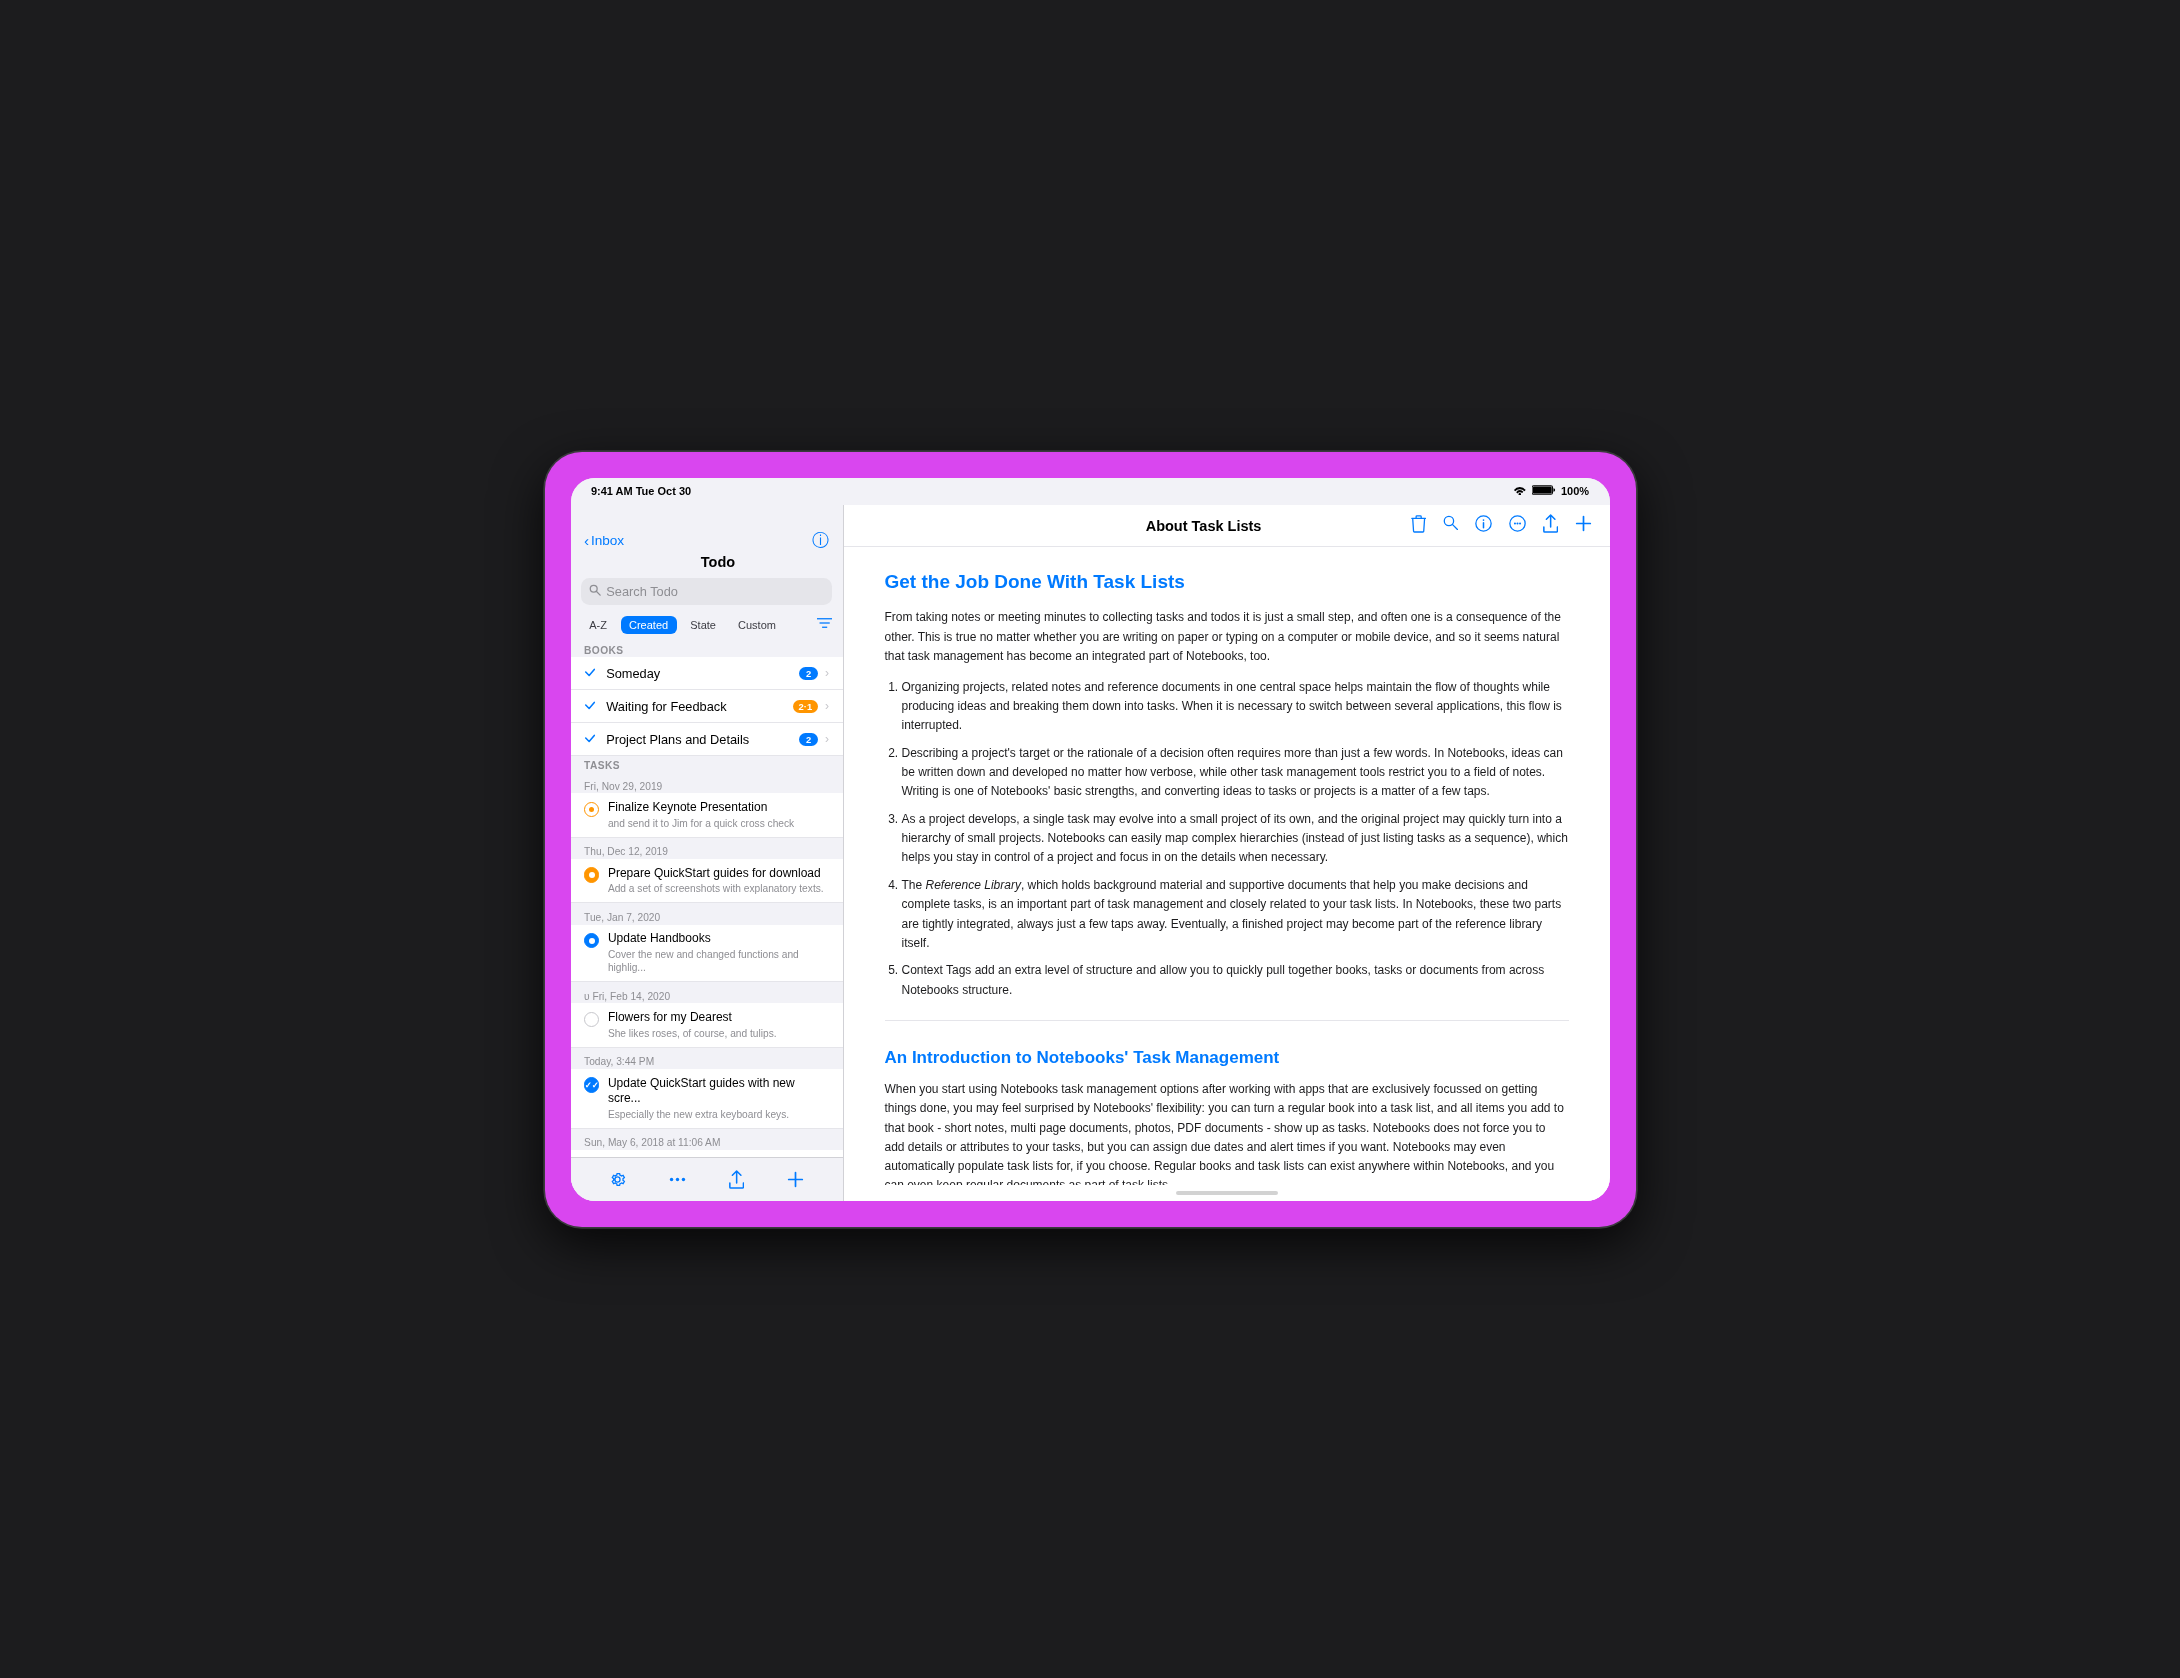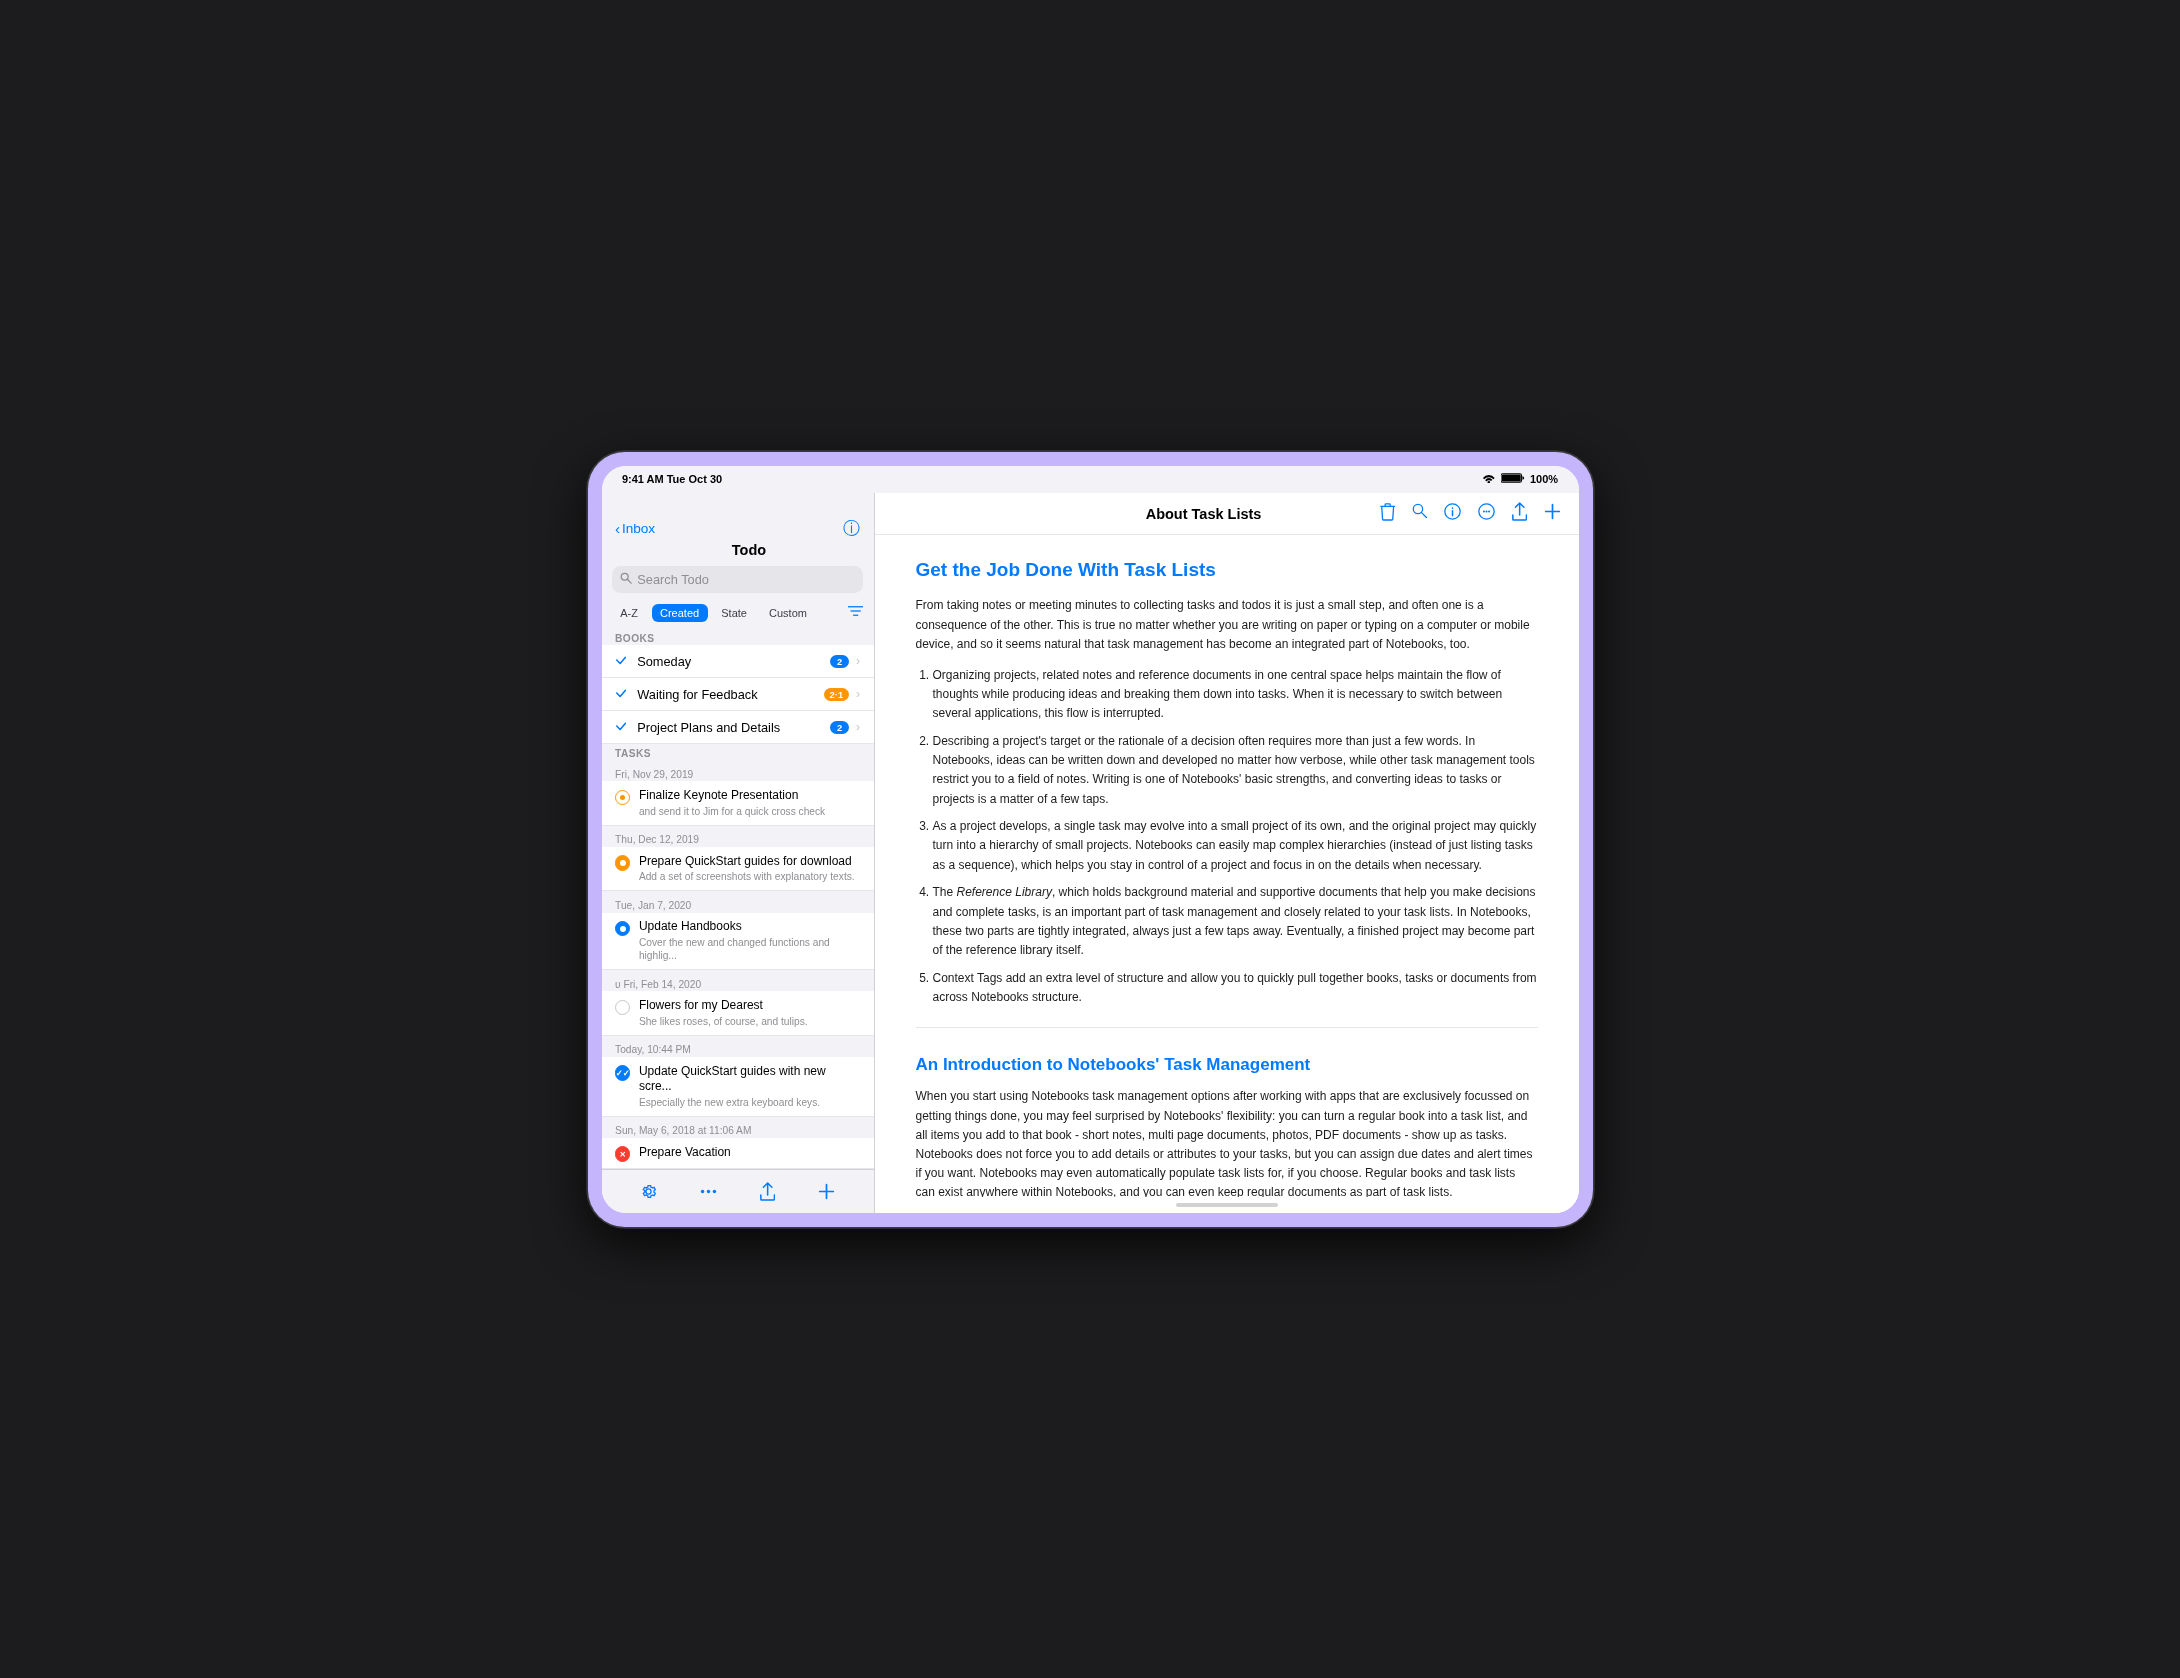--- a/index.html
+++ b/index.html
@@ -5,25 +5,25 @@
     * { box-sizing: border-box; margin: 0; padding: 0; }
     body {
       background: #1c1c1e;
       display: flex;
       justify-content: center;
       align-items: center;
       min-height: 100vh;
       font-family: -apple-system, BlinkMacSystemFont, 'Helvetica Neue', Arial, sans-serif;
     }
     .ipad-frame {
-      width: 1005px;
+      width: 1091px;
       height: 775px;
-      background: #c4b5fd;
+      background: #d946ef;
       border-radius: 37px;
-      padding: 14px;
+      padding: 26px;
       position: relative;
       box-shadow: 0 0 0 1.7px #3a3a3c, 0 17px 51px rgba(0,0,0,0.8);
     }
     .ipad-screen {
       width: 100%;
       height: 100%;
       background: #f2f2f7;
       border-radius: 24px;
       overflow: hidden;
       display: flex;
@@ -469,21 +469,21 @@
 
           <div class="task-date-header">υ Fri, Feb 14, 2020</div>
           <div class="task-item">
             <div class="task-circle"></div>
             <div class="task-content">
               <div class="task-title">Flowers for my Dearest</div>
               <div class="task-subtitle">She likes roses, of course, and tulips.</div>
             </div>
           </div>
 
-          <div class="task-date-header">Today, 10:44 PM</div>
+          <div class="task-date-header">Today, 3:44 PM</div>
           <div class="task-item">
             <div class="task-circle checked chk" style="background:#007aff;border-color:#007aff;display:flex;align-items:center;justify-content:center;font-size:8.5px;color:#fff;font-weight:700;">✓</div>
             <div class="task-content">
               <div class="task-title">Update QuickStart guides with new scre...</div>
               <div class="task-subtitle">Especially the new extra keyboard keys.</div>
             </div>
           </div>
 
           <div class="task-date-header">Sun, May 6, 2018 at 11:06 AM</div>
           <div class="task-item">

